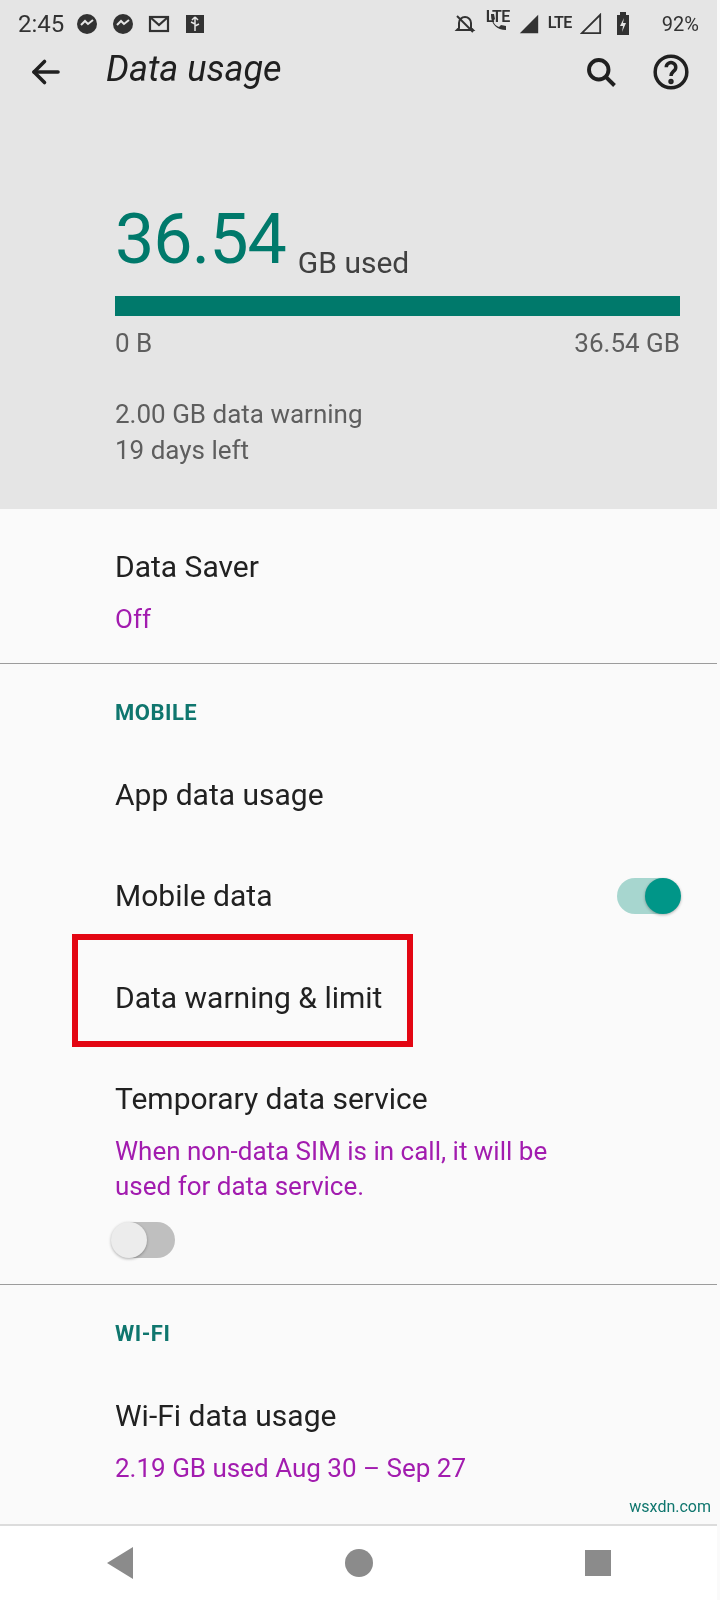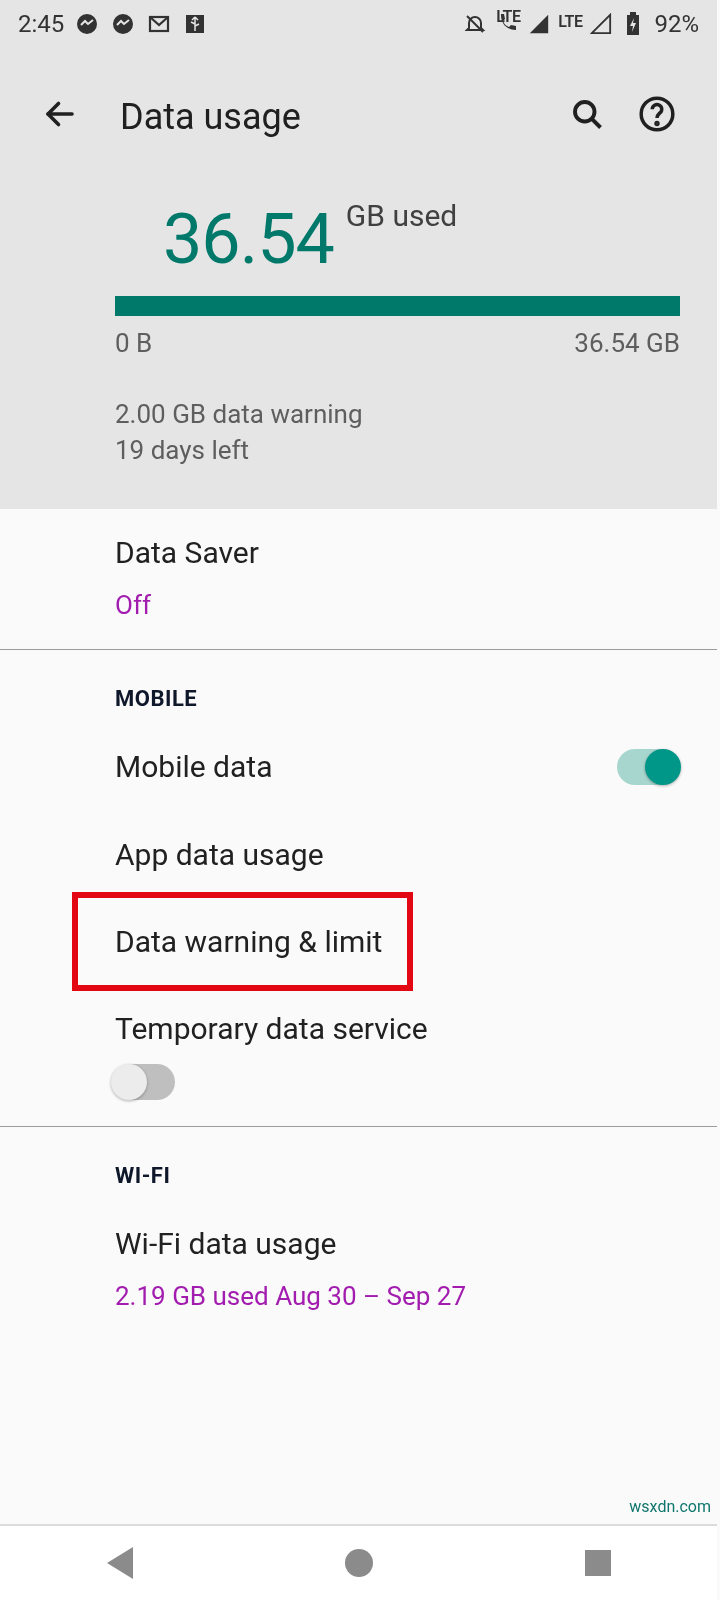--- a/index.html
+++ b/index.html
@@ -3,44 +3,44 @@
 <meta charset="utf-8">
 <style>
   * { box-sizing: border-box; margin: 0; padding: 0; }
   html, body { width: 720px; height: 1600px; font-family: Roboto, "Segoe UI", Arial, sans-serif; background: #fafafa; }
   .screen { width: 717px; height: 1600px; display: flex; flex-direction: column; position: relative; background: #fafafa; }
 
   
   .status-bar { height: 48px; background: #e5e5e5; display: flex; align-items: center; justify-content: space-between; padding: 0 18px; font-size: 24px; color: #323232; }
   .status-left { display: flex; align-items: center; gap: 10px; }
   .status-right { display: flex; align-items: center; gap: 6px; }
-  .status-right .pct { font-size: 24px; margin-left: 2px; text-align: right; }
+  .status-right .pct { font-size: 20px; margin-left: 20px; text-align: right; }
   .st-icon { width: 26px; height: 26px; display:inline-flex; align-items:center; justify-content:center; }
   .lte-text { font-size: 16px; font-weight: 600; letter-spacing:-0.5px;}
 
   
   .header-region { background: #e5e5e5; padding-bottom: 40px; }
-  .appbar { display:flex; align-items:flex-end; height: 90px; padding: 0 36px; }
+  .appbar { display:flex; align-items:flex-start; height: 90px; padding: 0 22px; font-style: italic; }
   .appbar .title { font-size: 36px; color: #202020; margin-left: 36px; flex:1; }
   .icon-btn { width:48px; height:48px; display:flex; align-items:center; justify-content:center; }
 
   .summary { padding: 60px 40px 0 115px; }
-  .used-line { display:flex; align-items: flex-start; color:#00796b;margin-left:48px; }
+  .used-line { display:flex; align-items: flex-end; color:#00796b; }
   .used-amount { font-size: 70px; font-weight: 400; letter-spacing: -1px; color:#00796b;}
   .used-suffix { font-size: 30px; margin-left: 12px; color:#404040; }
   .bar-wrap { margin-top: 16px; height: 20px; background:#00796b; width: 565px; position:relative;}
   .bar-fill { height:100%; background:#00796b; width:100%; }
   .bar-labels { display:flex; justify-content: space-between; width: 565px; margin-top:12px; font-size:26px; color:#5e5e5e; }
   .warning-text { margin-top: 38px; font-size:26px; color:#5e5e5e; line-height: 1.4; }
 
   
   .list { background:#fafafa; }
   .section-divider { height:1px; background:#9c9c9c; }
-  .section-label { padding: 36px 0 12px 115px; font-size:22px; font-weight:700; color:#0f172a; letter-spacing:0.5px; }
-  .row { padding: 26px 40px 26px 115px; display:flex; align-items:center; }
+  .section-label { padding: 36px 0 12px 115px; font-size:22px; font-weight:700; color:#0f766e; letter-spacing:0.5px; }
+  .row { padding: 40px 40px 26px 115px; display:flex; align-items:center; }
   .row .texts { flex:1; }
   .row .primary { font-size:30px; color:#212121; }
   .row .secondary { font-size:26px; color:#a21caf; margin-top:18px; line-height:1.35; max-width: 460px; }
   .row.highlight-box { position:relative; }
   .highlight { position:absolute; border:6px solid #e30613; left:72px; top:-6px; right:304px; bottom:-6px; pointer-events:none;}
   .toggle { width:60px; height:36px; border-radius:18px; position:relative; }
   .toggle .knob { width:36px; height:36px; border-radius:50%; position:absolute; top:0; box-shadow:0 1px 3px rgba(0,0,0,.3);}
   .toggle.on { background:#a7d6cf;}
   .toggle.on .knob { right:-4px; background:#009688;}
   .toggle.off { background:#bfbfbf;}
@@ -177,43 +177,44 @@
         <div class="secondary">Off</div>
       </div>
     </div>
 
     <div class="section-divider"></div>
 
     <div class="section-label">MOBILE</div>
 
     <div class="row">
       <div class="texts">
+        <div class="primary">App data usage</div>
+      </div>
+    </div>
+
+    <div class="row">
+      <div class="texts">
         <div class="primary">Mobile data</div>
       </div>
       <div class="toggle on">
           <div class="knob"></div>
         </div>
     </div>
 
-    <div class="row">
-      <div class="texts">
-        <div class="primary">App data usage</div>
-      </div>
-    </div>
-
     <div class="row highlight-box">
       <div class="highlight"></div>
       <div class="texts">
         <div class="primary">Data warning &amp; limit</div>
       </div>
     </div>
 
     <div class="row" style="align-items:flex-start;flex-direction:column;">
       <div class="texts">
         <div class="primary">Temporary data service</div>
+        <div class="secondary">When non-data SIM is in call, it will be used for data service.</div>
       </div>
       <div class="toggle off" style="margin-top:18px;">
           <div class="knob"></div>
         </div>
     </div>
 
     <div class="section-divider"></div>
 
     <div class="section-label">WI-FI</div>
 

